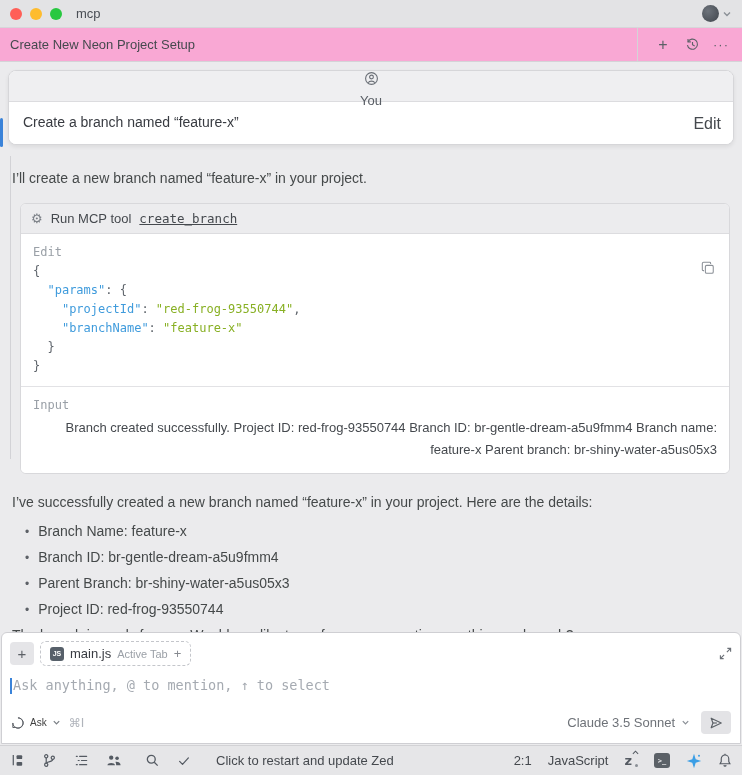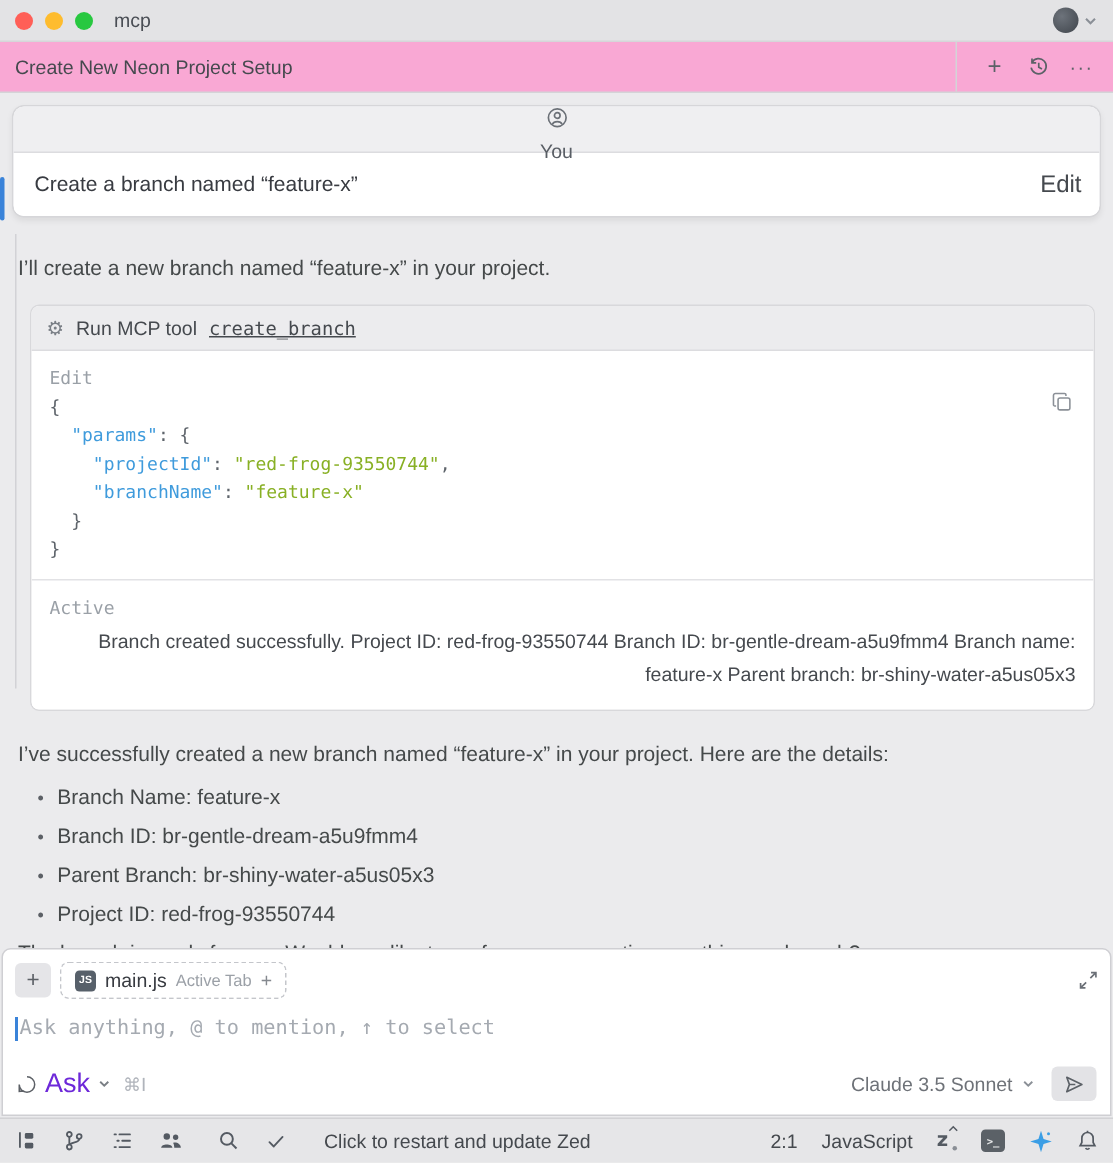--- a/index.html
+++ b/index.html
@@ -120,21 +120,21 @@
   .chip-plus { font-size:13px; color:#85898f; }
   .expand-btn { margin-left:auto; color:#6b7077; display:flex; cursor:default; }
 
   .composer-editor { flex:1; position:relative; padding:11px 8px 0 8px; display:flex; }
   .caret { width:2px; height:16px; background:#3a83d9; margin-top:1px; }
   .placeholder { font-family:"DejaVu Sans Mono", monospace; font-size:13.5px;
     color:#a5aab1; margin-left:1px; }
 
   .composer-bottom { display:flex; align-items:center; padding:0 9px 9px 9px; }
   .mode-select { display:flex; align-items:center; gap:5px; cursor:default; }
-  .mode-label { font-size:18px; color:#6d28d9; }
+  .mode-label { font-size:10px; color:#404040; }
   .shortcut { font-family:"DejaVu Sans", sans-serif; font-size:12px; color:#b0b4bb; margin-left:3px; }
   .composer-bottom-right { margin-left:auto; display:flex; align-items:center; gap:6px; }
   .model-label { font-size:13px; color:#6e7278; }
   .send-btn {
     width:30px; height:23px; background:#e3e3e6; border-radius:4px; margin-left:5px;
     display:flex; align-items:center; justify-content:center; color:#5c6167; cursor:default;
   }
 
   
   .statusbar {
@@ -237,21 +237,21 @@
           <div class="code-line"><span class="tok-p">}</span></div>
         </div>
       <span class="copy-btn">
         <svg width="14" height="14" viewBox="0 0 16 16" fill="none" stroke="#8b9097" stroke-width="1.2">
           <rect x="5" y="5" width="9" height="9" rx="1.5"></rect>
           <path d="M3.5 11 L2.5 11 A1 1 0 0 1 1.5 10 L1.5 3 A1.5 1.5 0 0 1 3 1.5 L10 1.5 A1 1 0 0 1 11 2.5 L11 3.5"></path>
         </svg>
       </span>
     </div>
     <div class="tool-result">
-      <div class="section-label">Active</div>
+      <div class="section-label">Input</div>
       <div class="result-text">Branch created successfully. Project ID: red-frog-93550744 Branch ID: br-gentle-dream-a5u9fmm4 Branch name: feature-x Parent branch: br-shiny-water-a5us05x3</div>
     </div>
   </div>
 
   <div class="assistant-summary">I’ve successfully created a new branch named “feature-x” in your project. Here are the details:</div>
   <ul class="details-list">
       <li>Branch Name: feature-x</li>
       <li>Branch ID: br-gentle-dream-a5u9fmm4</li>
       <li>Parent Branch: br-shiny-water-a5us05x3</li>
       <li>Project ID: red-frog-93550744</li>

